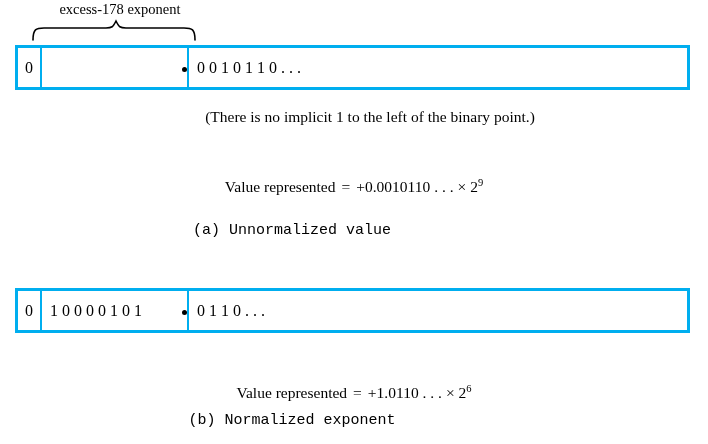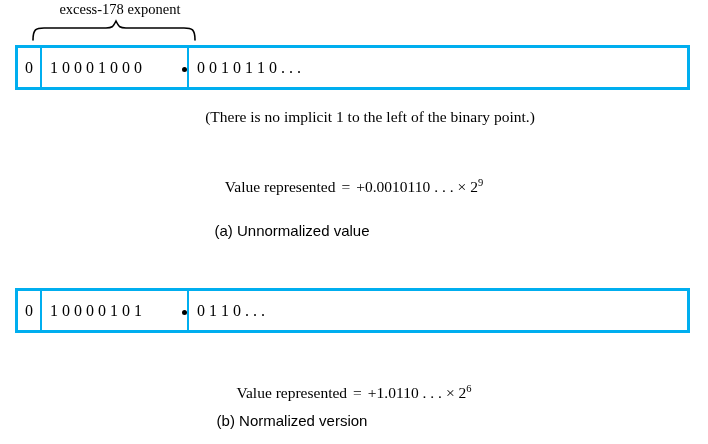--- a/index.html
+++ b/index.html
@@ -86,21 +86,21 @@
     vertical-align: super;
     line-height: 0;
   }
 
   
   .caption {
     position: absolute;
     left: 0;
     width: 584px;
     text-align: center;
-    font-family: Liberation Sans, sans-serif;
+    font-family: Liberation Mono, monospace;
     font-size: 15px;
     color: #000;
     white-space: nowrap;
   }
 </style>
 </head>
 <body>
 
 <div class="abs" id="brace-group">
   <div class="brace-label">excess-178 exponent</div>
@@ -109,21 +109,20 @@
   </svg>
 </div>
 
 <div class="bitbox" id="box-a" style="left:15px; top:45px; width:675px; height:45px;">
 
   <div class="cell-divider" style="left:22px;"></div>
   <div class="cell-divider" style="left:169px;"></div>
 
   <div class="bits sign" style="left:0px; width:22px;">0</div>
 
-  <div class="bits" style="left:32px;">1 0 0 0 1 0 0 0</div>
 
   <div class="dot" style="left:164px; top:19px;"></div>
 
   <div class="bits" style="left:179px;text-align:center;">0 0 1 0 1 1 0 . . .</div>
 </div>
 
 <div class="prose" style="top:108px;padding-left:16px;">(There is no implicit 1 to the left of the binary point.)</div>
 
 <div class="prose" style="top:178px;">
   <span>Value represented</span><span class="eq">=</span><span>+0.0010110 . . .</span><span class="times">× 2</span><sup class="exp">9</sup>
@@ -142,13 +141,13 @@
 
   <div class="dot" style="left:164px; top:19px;"></div>
 
   <div class="bits" style="left:179px;font-family:Liberation Serif, serif;">0 1 1 0 . . .</div>
 </div>
 
 <div class="prose" style="top:384px;">
   <span>Value represented</span><span class="eq">=</span><span>+1.0110 . . .</span><span class="times">× 2</span><sup class="exp">6</sup>
 </div>
 
-<div class="caption" style="top:412px;">(b) Normalized version</div>
+<div class="caption" style="top:412px;">(b) Normalized exponent</div>
 
 </body></html>

